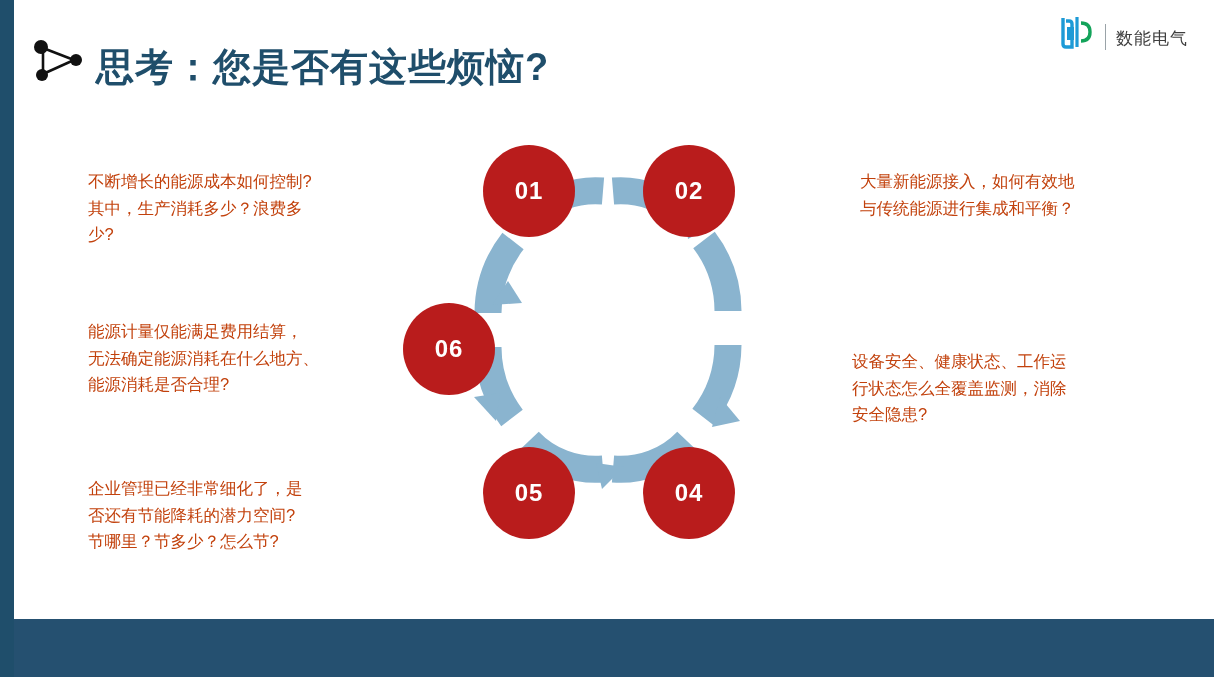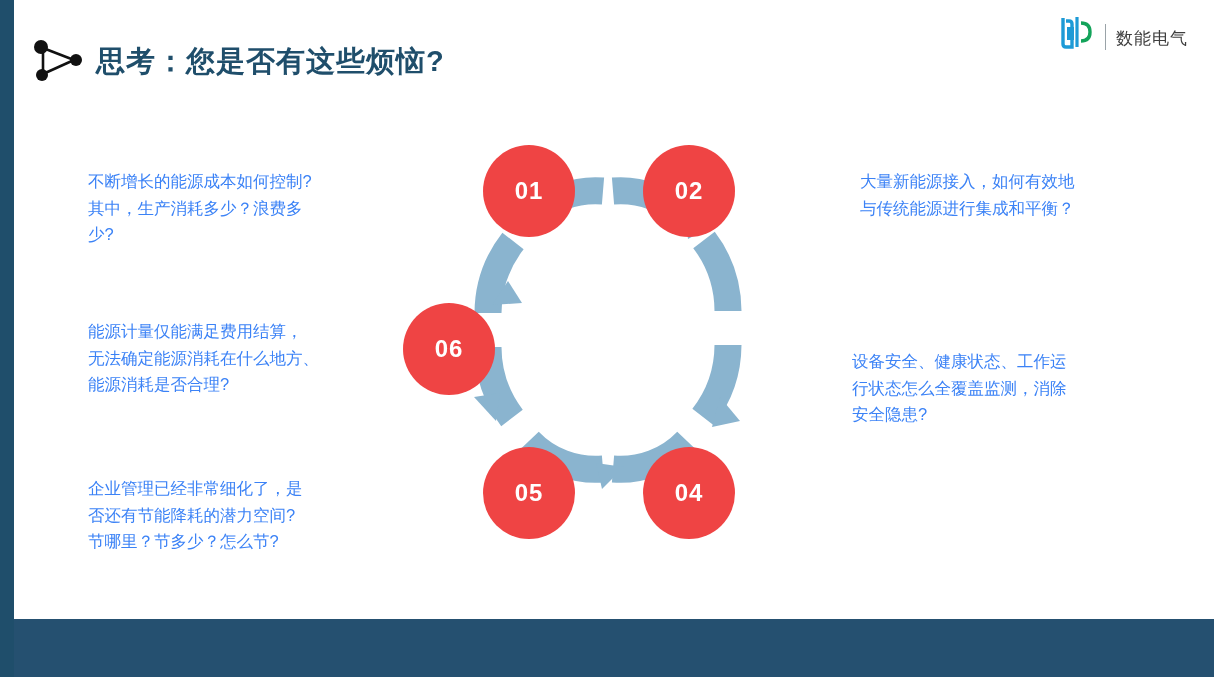--- a/index.html
+++ b/index.html
@@ -41,33 +41,33 @@
   .logo-text {
     font-size: 17px; color: #3d3d3d; letter-spacing: 1px;
   }
   
   .title-icon {
     position: absolute; left: 30px; top: 34px;
     width: 56px; height: 52px;
   }
   .title {
     position: absolute; left: 96px; top: 42px;
-    font-size: 29px; font-weight: bold; color: #1f4e6b;
+    font-size: 38px; font-weight: bold; color: #1f4e6b;
     letter-spacing: 1px;
   }
   
   .diagram {
     position: absolute; left: 388px; top: 145px;
     width: 440px; height: 410px;
   }
   .node {
     position: absolute;
     width: 92px; height: 92px;
     border-radius: 50%;
-    background: #ef4444;
+    background: #b91c1c;
     color: #ffffff;
     display: flex; align-items: center; justify-content: center;
     font-size: 24px; font-weight: bold;
     letter-spacing: 1px;
     z-index: 3;
   }
   .n1 { left: 95px;  top: 0px;   }
   .n2 { left: 255px; top: 0px;   }
   .n3 { left: 330px; top: 158px; }
   .n4 { left: 255px; top: 302px; }
@@ -78,21 +78,21 @@
     position: absolute; left: 0; top: 0;
     width: 440px; height: 410px;
     z-index: 1;
   }
 
   
   .txt {
     position: absolute;
     font-size: 16.5px;
     line-height: 1.62;
-    color: #3b82f6;
+    color: #c2410c;
     white-space: pre-line;
   }
   .tl1 { left: 88px;  top: 168px; width: 290px; }
   .tl2 { left: 88px;  top: 318px; width: 292px; }
   .tl3 { left: 88px;  top: 475px; width: 292px; }
   .tr1 { left: 852px; top: 168px; width: 300px; margin-left: 8px; }
   .tr2 { left: 852px; top: 322px; width: 300px; margin-top: 26px; }
   .tr3 { left: 852px; top: 475px; width: 300px; }
 </style>
 </head>

